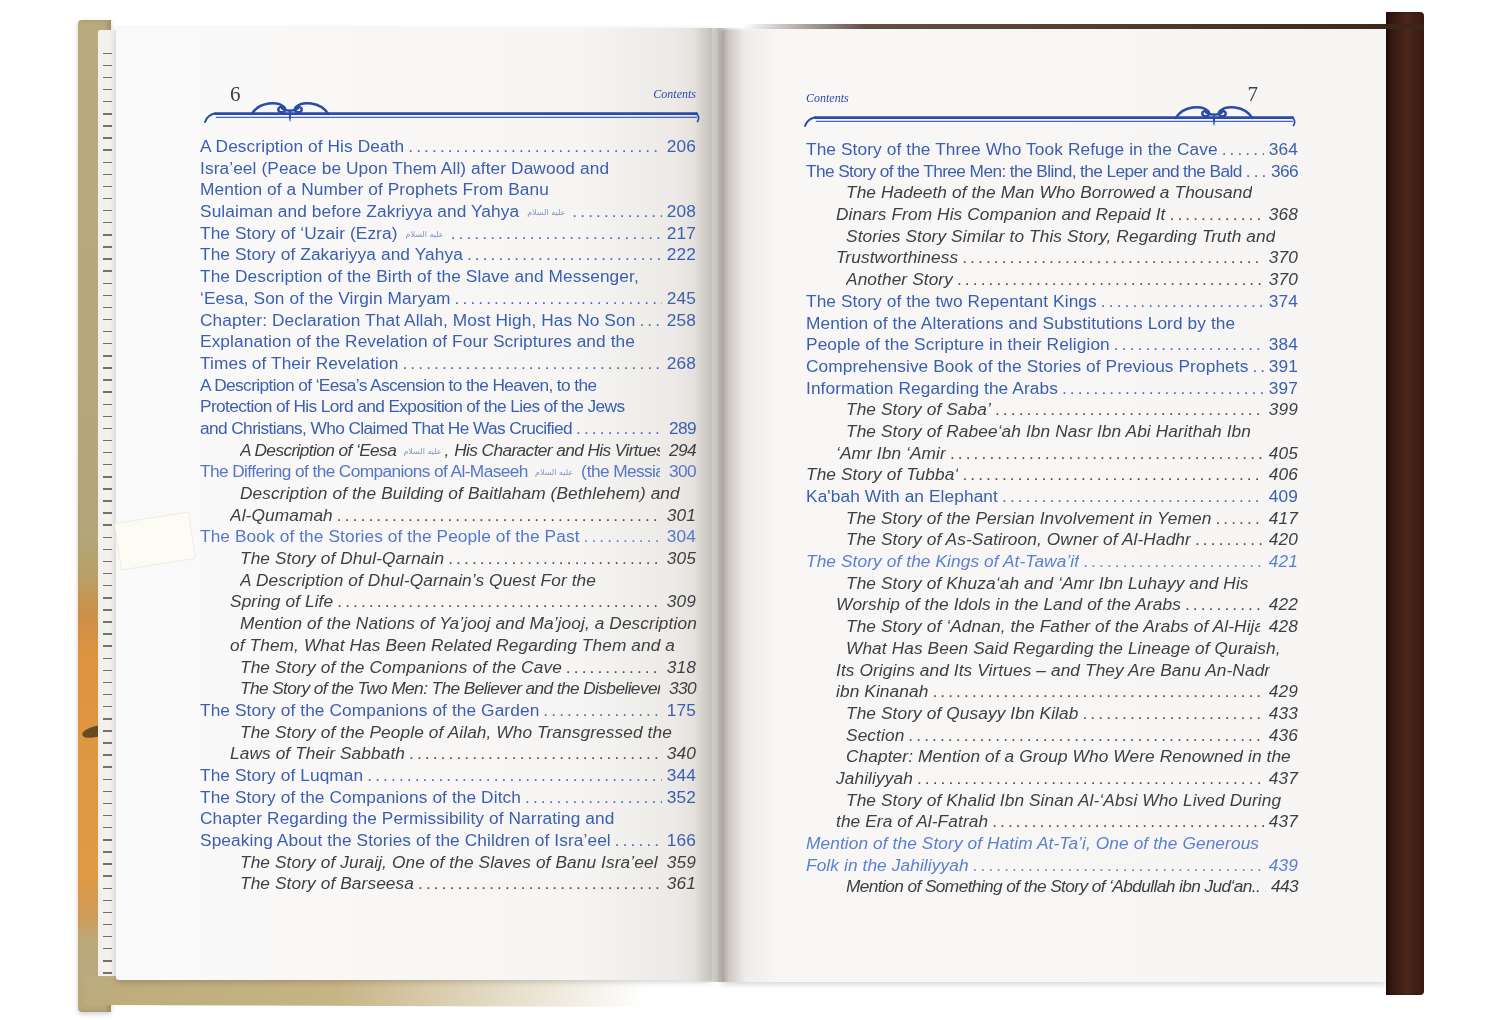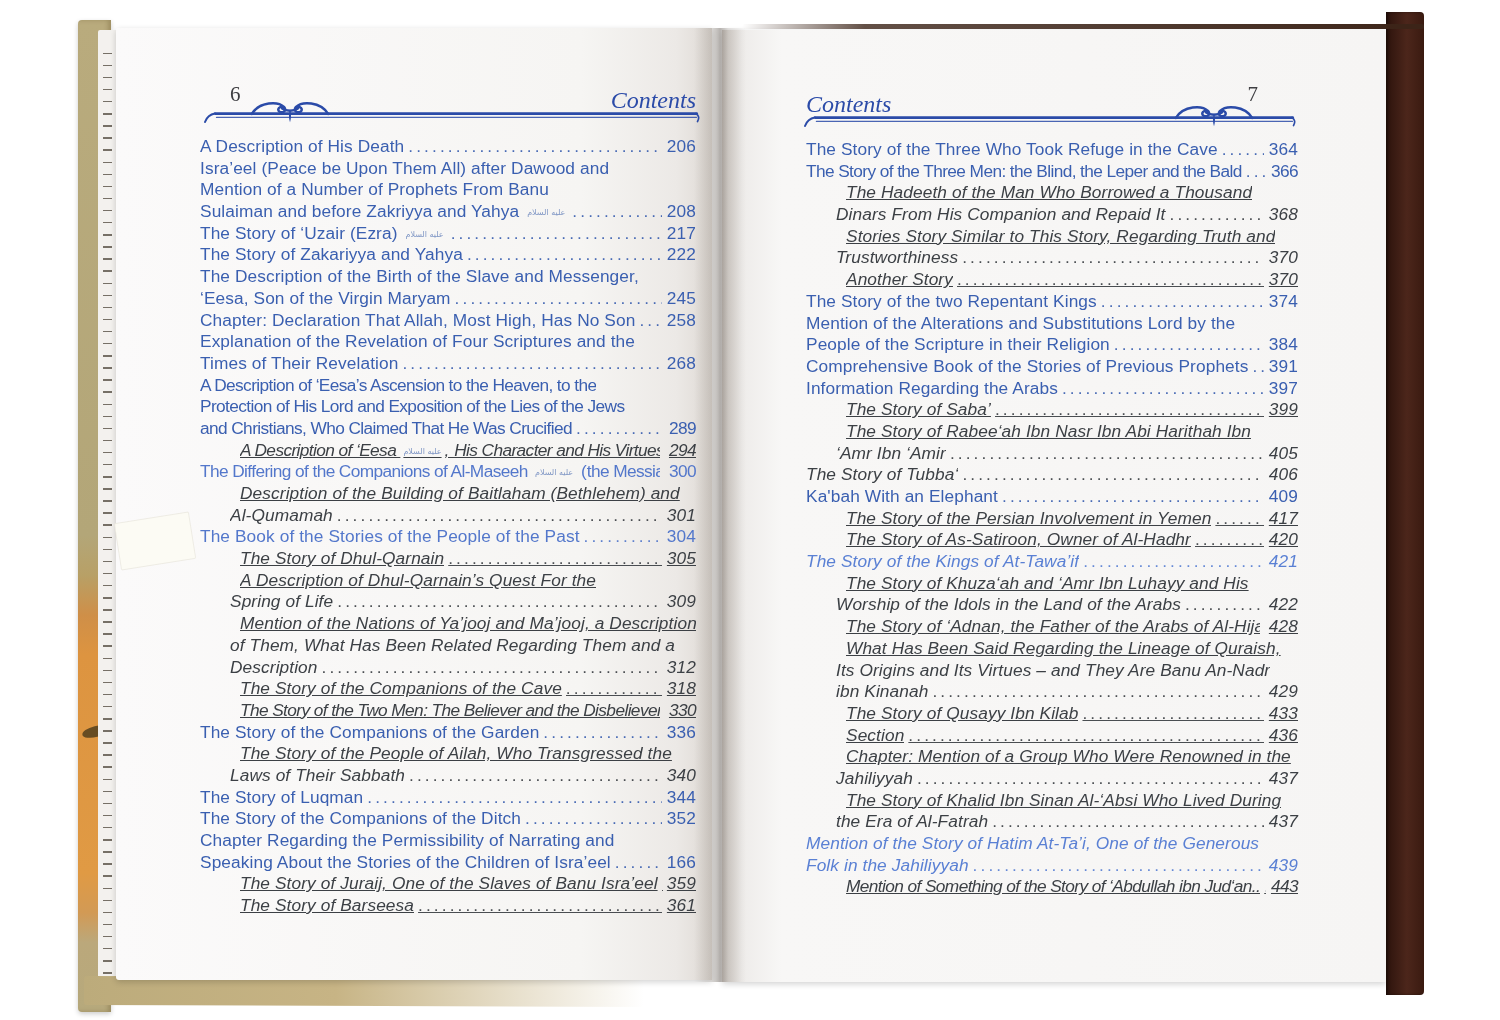--- a/index.html
+++ b/index.html
@@ -75,21 +75,21 @@
   }
   
   .hdr-num {
     position:absolute; font-family:"Liberation Serif", serif;
     font-size:21px; color:#3e3e42;
   }
   .hdr-num-left { left:230px; top:82px; }
   .hdr-num-right { left:806px; top:82px; width:452px; text-align:right; }
   .hdr-title {
     position:absolute; font-family:"Liberation Serif", serif; font-style:italic;
-    font-size:24px; color:var(--rule-blue,#2b4ba8);
+    font-size:12px; color:var(--rule-blue,#2b4ba8);
   }
   .hdr-title-left { left:200px; top:87px; width:496px; text-align:right; }
   .hdr-title-right { left:806px; top:91px; }
   .rule { position:absolute; height:14px; }
   .rule-left { left:204px; top:109px; width:496px; }
   .rule-right { left:804px; top:113px; width:492px; }
   .orn { position:absolute; top:-11px; }
   .orn-left { left:42px; }
   .orn-right { right:38px; }
   
@@ -97,21 +97,21 @@
     position:absolute; font-size:17.3px; line-height:21.7px;
     letter-spacing:.1px;
   }
   .content-left { left:200px; top:136px; width:496px; }
   .content-right { left:806px; top:139px; width:492px; }
   .entry.main { color:var(--entry-blue,#3a5fb0); }
   .entry.mainlight { color:var(--entry-light-blue,#5377cb); }
   .entry.accent { color:var(--accent-italic-blue,#5a80d4); font-style:italic;text-align:right; }
   .entry.sub, .entry.sub0 { color:var(--sub-text,#3c4045); font-style:italic; }
   .entry.sub .line { padding-left:30px; }
-  .entry.sub .line.first { padding-left:40px;text-decoration:underline; }
+  .entry.sub .line.first { padding-left:40px; }
   .entry.narrow { letter-spacing:-0.6px; }
   .line { display:flex; align-items:baseline; height:21.7px; }
   .txt { flex:0 1 auto; white-space:nowrap; overflow:hidden; }
   .leader { flex:1 1 0px; min-width:0; overflow:hidden; white-space:nowrap; margin:0 4px; opacity:.92; }
   .leader::after {
     content:"......................................................................................................";
     letter-spacing:3.1px; font-style:normal;
   }
   .pg { flex:0 0 auto; margin-left:1px; }
   .honorific {
@@ -298,45 +298,40 @@
           <span class="pg">309</span>
         </div>
       </div>
       <div class="entry sub">
         <div class="line first">
           <span class="txt">Mention of the Nations of Ya’jooj and Ma’jooj, a Description</span>
         </div>
         <div class="line">
           <span class="txt">of Them, What Has Been Related Regarding Them and a</span>
         </div>
-        <div class="line">
-          <span class="txt">Description</span>
-          <span class="leader"></span>
-          <span class="pg">312</span>
-        </div>
       </div>
       <div class="entry sub">
         <div class="line first">
           <span class="txt">The Story of the Companions of the Cave</span>
           <span class="leader"></span>
           <span class="pg">318</span>
         </div>
       </div>
       <div class="entry sub narrow">
         <div class="line first">
           <span class="txt">The Story of the Two Men: The Believer and the Disbeliever</span>
           <span class="leader"></span>
           <span class="pg">330</span>
         </div>
       </div>
       <div class="entry main">
         <div class="line first">
           <span class="txt">The Story of the Companions of the Garden</span>
           <span class="leader"></span>
-          <span class="pg">336</span>
+          <span class="pg">175</span>
         </div>
       </div>
       <div class="entry sub">
         <div class="line first">
           <span class="txt">The Story of the People of Ailah, Who Transgressed the</span>
         </div>
         <div class="line">
           <span class="txt">Laws of Their Sabbath</span>
           <span class="leader"></span>
           <span class="pg">340</span>

